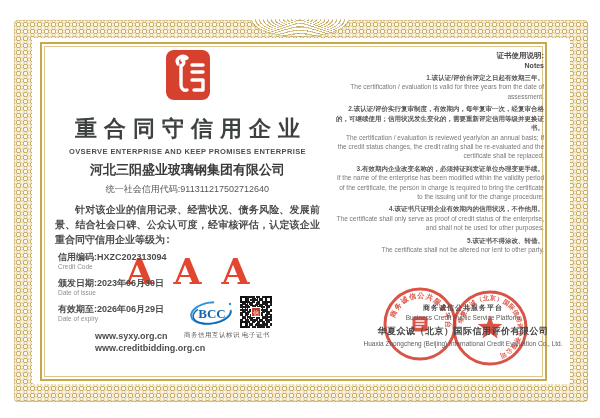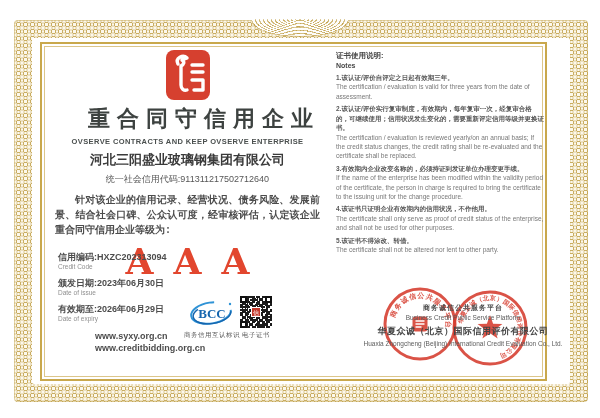--- a/index.html
+++ b/index.html
@@ -17,22 +17,22 @@
   .medallion{position:absolute;left:50%;top:19px;transform:translateX(-50%);width:96px;height:17px;
         border-radius:0 0 96px 96px/0 0 30px 30px;
         background:
           repeating-radial-gradient(ellipse 48px 17px at 50% 0, rgba(193,161,75,.55) 0 1.5px, rgba(255,255,255,.95) 1.5px 4px);
         border-bottom:1px solid rgba(193,161,75,.7);}
   .frame{position:absolute;left:40px;top:42px;width:503px;height:335px;border:2px solid #c9a84c;}
   .frame::before{content:"";position:absolute;inset:2px;border:1px solid #dcc68a;}
   
   .left-col{position:absolute;left:55px;top:50px;width:265px;text-align:center;}
   .logo{display:block;margin:0 auto;}
-  .title{margin-top:4px;font-size:22px;font-weight:bold;color:#3d4240;letter-spacing:7px;padding-left:7px;
-         font-family:"Liberation Serif","DejaVu Serif",serif;text-align:right;}
+  .title{margin-top:14px;font-size:22px;font-weight:bold;color:#3d4240;letter-spacing:7px;padding-left:7px;
+         font-family:"Liberation Serif","DejaVu Serif",serif;}
   .subtitle{margin-top:3px;font-size:7.5px;font-weight:bold;color:#4a4f4e;letter-spacing:.4px;}
   .company{margin-top:5px;font-size:13px;font-weight:bold;color:#3a3a3a;}
   .uscc{margin-top:4px;font-size:9px;color:#565656;}
   .body-text{margin-top:7px;text-align:justify;font-size:10px;line-height:1.5;font-weight:bold;
              color:#4c4c4c;text-indent:2em;font-family:Liberation Mono, monospace;}
   .grade{margin-top:2px;font-size:36px;font-weight:bold;color:#e2462e;letter-spacing:20px;padding-left:20px;
          font-family:"DejaVu Serif","Liberation Serif",serif;}
   
   .meta{position:absolute;left:58px;top:252px;text-align:left;}
   .meta .lab{font-size:9px;font-weight:bold;color:#4c4c4c;line-height:11px;}
@@ -48,21 +48,21 @@
   .qr{position:relative;width:32px;height:32px;margin:0 auto;
       background:
         repeating-conic-gradient(#1c1c1c 0% 25%, rgba(255,255,255,0) 0% 50%) 0 0/5px 5px,
         repeating-conic-gradient(#1c1c1c 0% 25%, #fff 0% 50%) 2px 2px/7px 7px;
       outline:1px solid #fff;}
   .qr .fm{position:absolute;width:7px;height:7px;border:2px solid #111;background:#fff;box-sizing:border-box;}
   .qr .fm.tl{left:0;top:0;} .qr .fm.tr{right:0;top:0;} .qr .fm.bl{left:0;bottom:0;}
   .qr .ctr{position:absolute;left:11px;top:11px;width:10px;height:10px;background:#c5392b;border:1px solid #fff;
            color:#fff;font-size:6px;line-height:10px;text-align:center;box-sizing:border-box;}
   
-  .notes{position:absolute;left:336px;top:50px;width:208px;text-align:left;}
+  .notes{position:absolute;left:336px;top:50px;width:208px;text-align:right;}
   .notes .h{font-size:7.5px;font-weight:bold;color:#474747;line-height:11px;}
   .notes .hh{font-size:7px;font-weight:bold;color:#474747;line-height:10px;margin-bottom:2px;}
   .note-item{margin-bottom:3px;}
   .note-item .zh{font-size:6.5px;font-weight:bold;color:#585858;line-height:1.45;}
   .note-item .en{font-size:6.5px;color:#787878;line-height:1.45;}
   
   .stamp-area{position:absolute;left:378px;top:284px;width:186px;height:94px;}
   .stamp-area svg{position:absolute;left:0;top:0;}
   .issuer-text{position:absolute;left:362px;top:303px;width:202px;text-align:center;}
   .issuer-text .p-zh{font-size:7px;font-weight:bold;color:#4b4b4b;letter-spacing:1px;}
@@ -81,21 +81,21 @@
 
   <div class="left-col">
 
     <svg class="logo" width="44" height="50" viewBox="0 0 44 50">
       <rect x="0" y="0" width="44" height="50" rx="8" fill="#d6402f"></rect>
       <path d="M12 14 C 9 8 17 4 21 8 L 16 10 C 19 12 18 14 15 16 L 15 35 C 15 39 18 41 21 40" fill="none" stroke="#fff" stroke-width="3.4" stroke-linecap="round" stroke-linejoin="round"></path>
       <path d="M26 15 h 11 M26 22 h 11 M26 30 h 11 v 10 h -9" fill="none" stroke="#fff" stroke-width="3.4" stroke-linecap="round" stroke-linejoin="round"></path>
     </svg>
 
     <div class="title">重合同守信用企业</div>
-    <div class="subtitle">OVSERVE CONTRACTS AND KEEP OVSERVE ENTERPRISE</div>
+    <div class="subtitle">OVSERVE ENTERPRISE AND KEEP PROMISES ENTERPRISE</div>
     <div class="company">河北三阳盛业玻璃钢集团有限公司</div>
     <div class="uscc">统一社会信用代码:911311217502712640</div>
     <div class="body-text">针对该企业的信用记录、经营状况、债务风险、发展前景、结合社会口碑、公众认可度，经审核评估，认定该企业重合同守信用企业等级为:</div>
     <div class="grade">AAA</div>
   </div>
 
   <div class="meta">
     <div class="row">
       <div class="lab">信用编码:HXZC202313094</div>
       <div class="sub">Credit Code</div>

